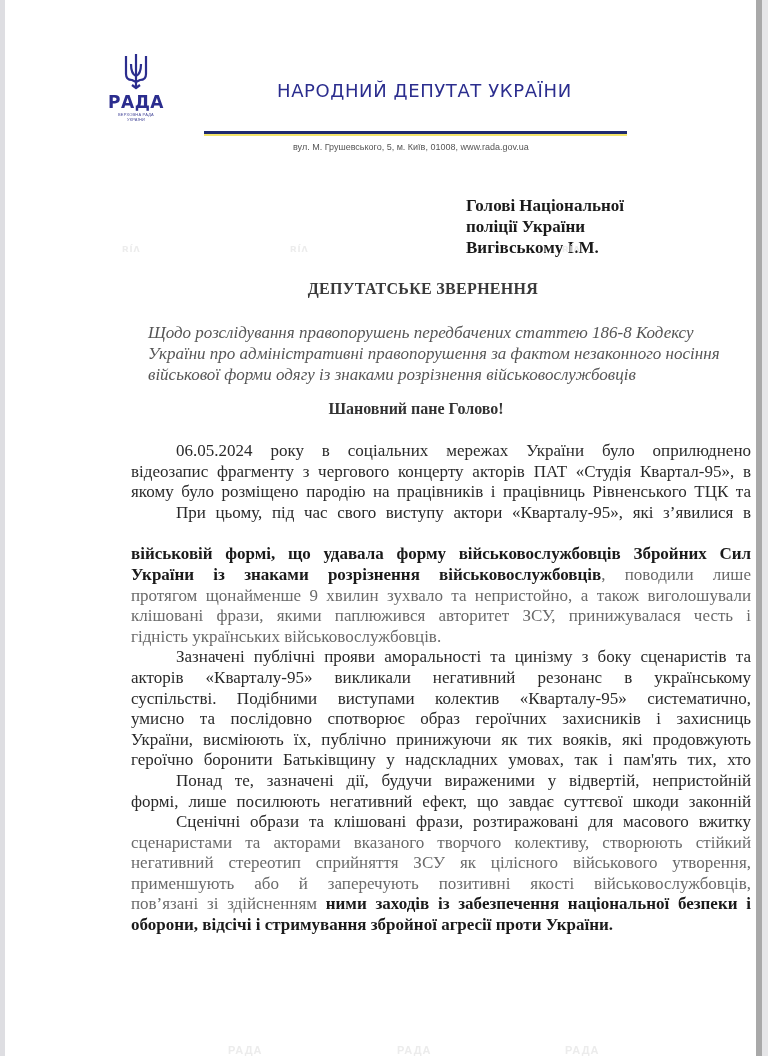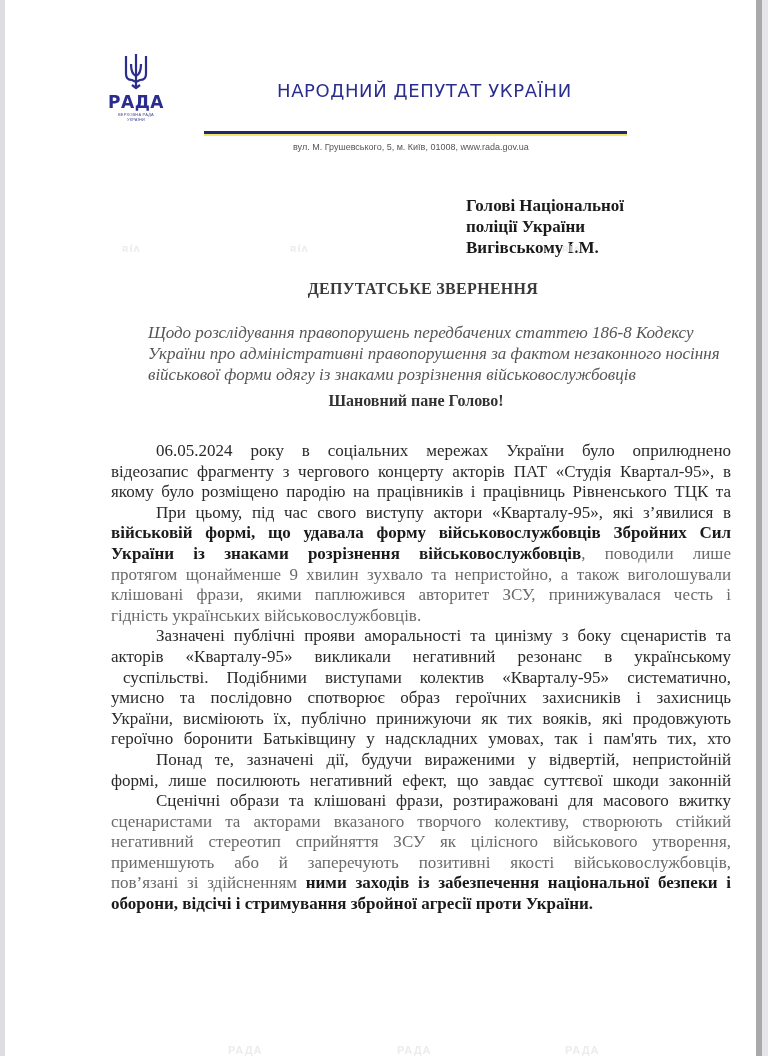--- a/index.html
+++ b/index.html
@@ -132,32 +132,32 @@
       font-size: 17px;
       line-height: 21px;
       color: #555;
       margin-left: 35px;
     }
     .subject div { white-space: nowrap; }
 
     .greeting {
       position: absolute;
       left: 0; width: 768px;
-      top: 392px;
+      top: 400px;
       text-align: center;
       font-weight: bold;
       font-size: 16px;
       color: #333;
       padding-left: 64px;
       box-sizing: border-box;
     }
 
     .body {
       position: absolute;
-      left: 111px; top: 441px;
+      left: 131px; top: 441px;
       width: 620px;
       font-size: 17px;
       line-height: 20.6px;
       color: #2a2a2a;
     }
     .para { margin: 0; }
     .line {
       display: block;
       text-align: justify;
       text-align-last: justify;
@@ -226,31 +226,31 @@
 <div class="body">
 
   <div class="para">
     <span class="line indent" style="white-space: normal; overflow: hidden;">06.05.2024 року в соціальних мережах України було оприлюднено</span>
     <span class="line" style="white-space: normal; overflow: hidden;">відеозапис фрагменту з чергового концерту акторів ПАТ «Студія Квартал-95», в</span>
     <span class="line" style="white-space: normal; overflow: hidden;">якому було розміщено пародію на працівників і працівниць Рівненського ТЦК та</span>
   </div>
 
   <div class="para">
     <span class="line indent" style="white-space: normal; overflow: hidden;">При цьому, під час свого виступу актори «Кварталу-95», які з’явилися в</span>
-    <span class="line b" style="white-space: normal; overflow: hidden;">військовій формі, що удавала форму військовослужбовців Збройних Сил</span>
+    <span class="line b" style="white-space: normal; overflow: hidden; margin-top: 21px;">військовій формі, що удавала форму військовослужбовців Збройних Сил</span>
     <span class="line" style="white-space: normal; overflow: hidden;"><span class="b">України із знаками розрізнення військовослужбовців</span><span class="faded">, поводили лише</span></span>
     <span class="line faded" style="white-space: normal; overflow: hidden;">протягом щонайменше 9 хвилин зухвало та непристойно, а також виголошували</span>
     <span class="line faded" style="white-space: normal; overflow: hidden;">клішовані фрази, якими паплюжився авторитет ЗСУ, принижувалася честь і</span>
     <span class="line last faded">гідність українських військовослужбовців.</span>
   </div>
 
   <div class="para">
     <span class="line indent" style="white-space: normal; overflow: hidden;">Зазначені публічні прояви аморальності та цинізму з боку сценаристів та</span>
     <span class="line" style="white-space: normal; overflow: hidden;">акторів «Кварталу-95» викликали негативний резонанс в українському</span>
-    <span class="line" style="white-space: normal; overflow: hidden; margin-left: 12px;">суспільстві. Подібними виступами колектив «Кварталу-95» систематично,</span>
+    <span class="line" style="white-space: normal; overflow: hidden;">суспільстві. Подібними виступами колектив «Кварталу-95» систематично,</span>
     <span class="line" style="white-space: normal; overflow: hidden;">умисно та послідовно спотворює образ героїчних захисників і захисниць</span>
     <span class="line" style="white-space: normal; overflow: hidden;">України, висміюють їх, публічно принижуючи як тих вояків, які продовжують</span>
     <span class="line" style="white-space: normal; overflow: hidden;">героїчно боронити Батьківщину у надскладних умовах, так і пам'ять тих, хто</span>
   </div>
 
   <div class="para">
     <span class="line indent" style="white-space: normal; overflow: hidden;">Понад те, зазначені дії, будучи вираженими у відвертій, непристойній</span>
     <span class="line" style="white-space: normal; overflow: hidden;">формі, лише посилюють негативний ефект, що завдає суттєвої шкоди законній</span>
   </div>
 

